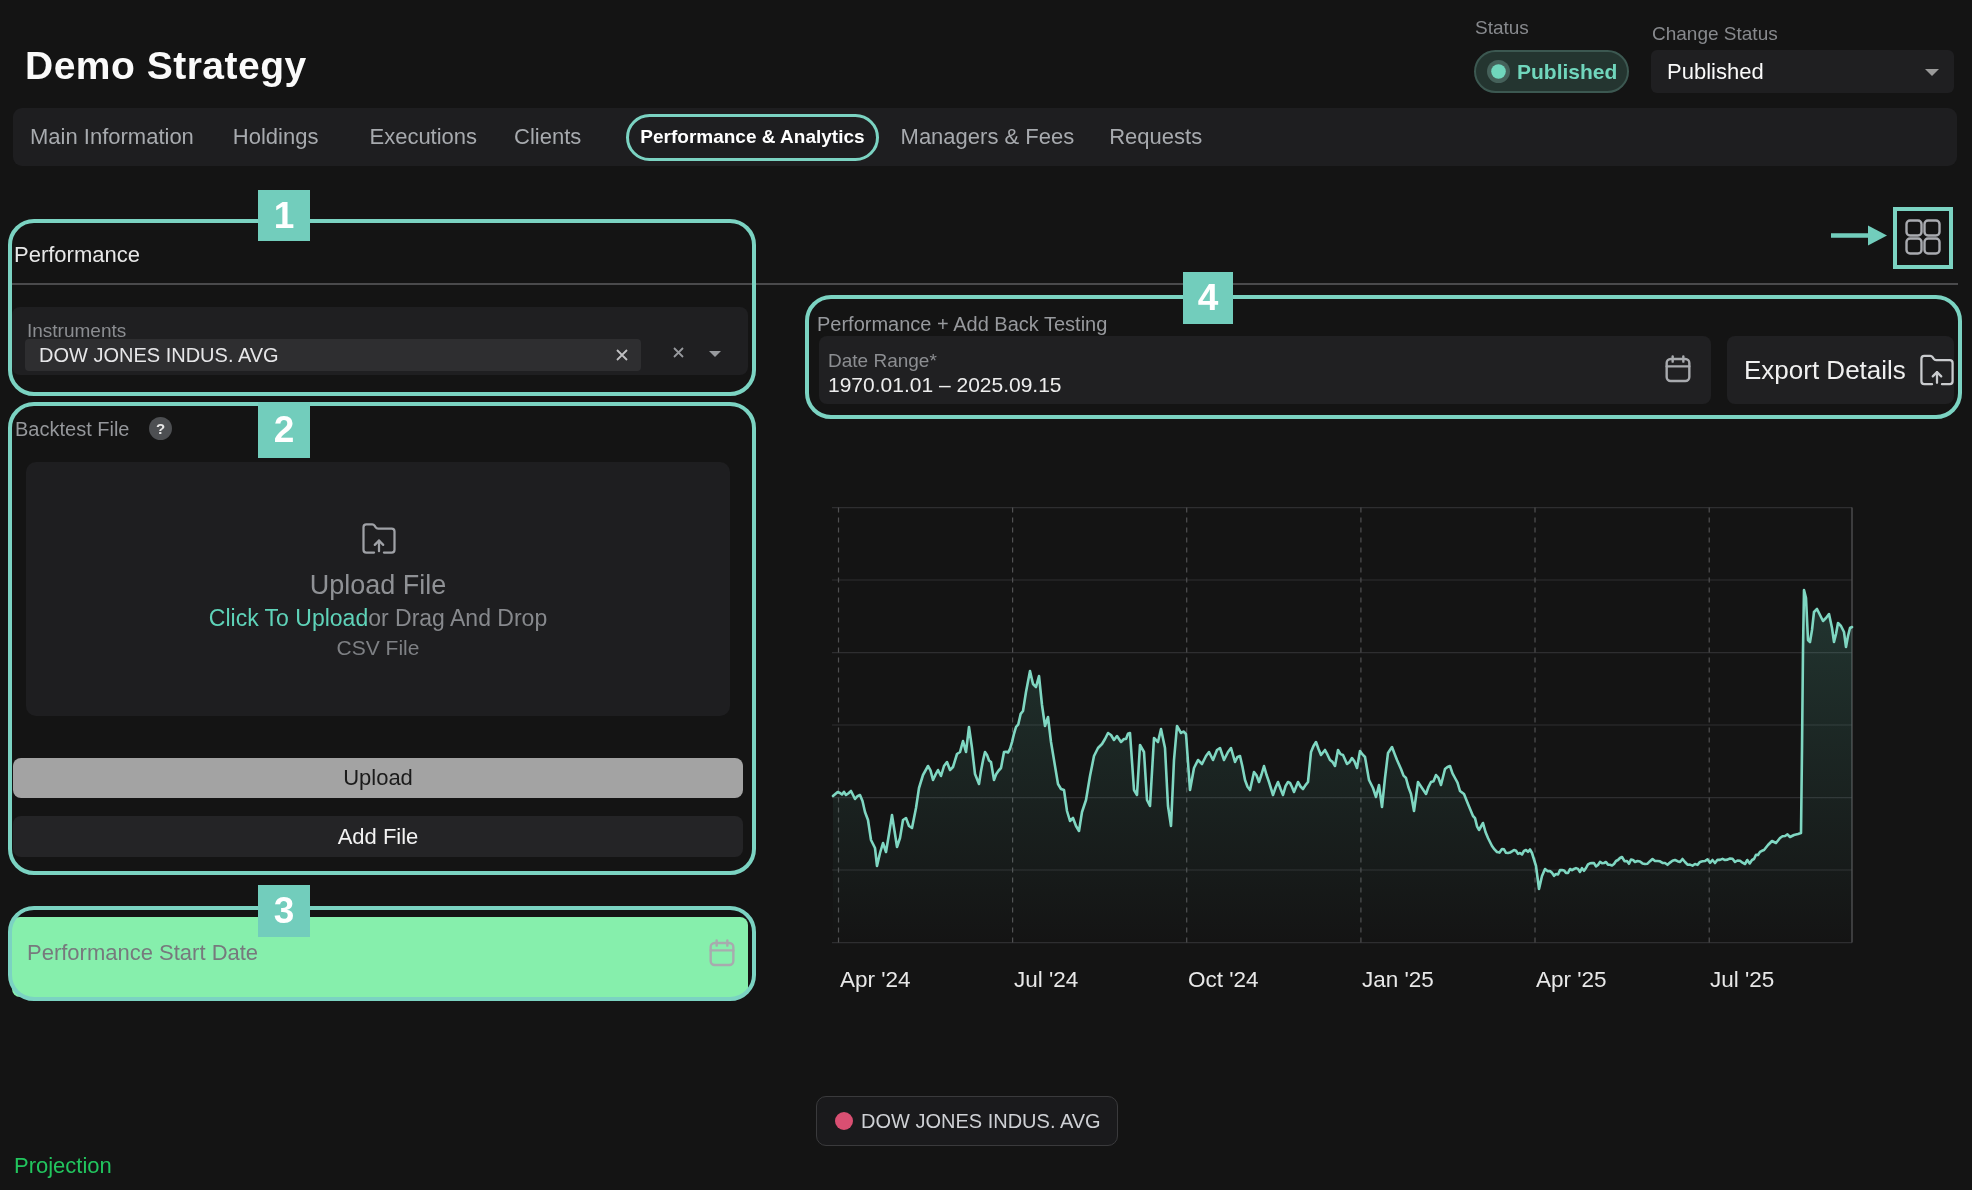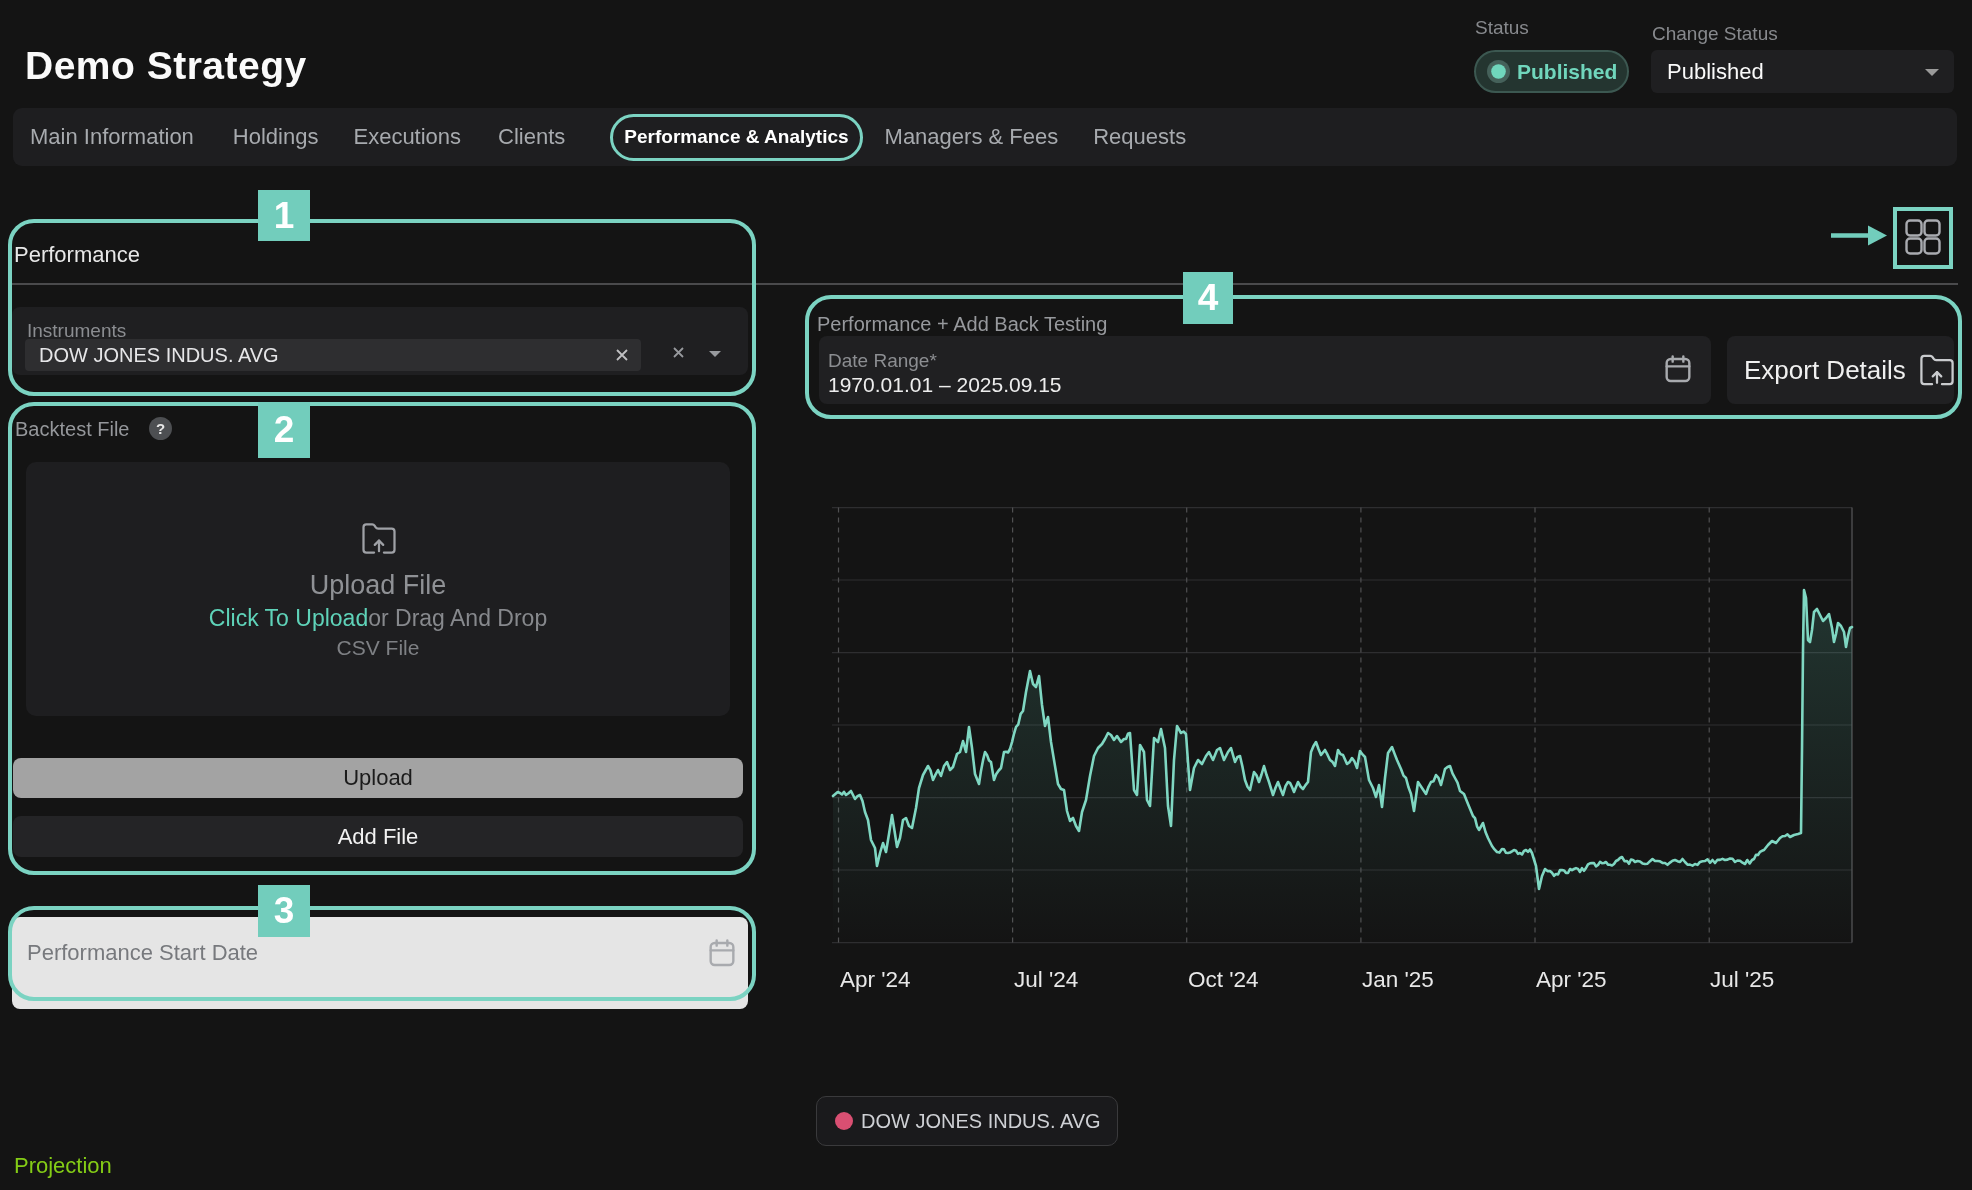--- a/index.html
+++ b/index.html
@@ -26,21 +26,21 @@
 <div class="abs" style="left:1651px;top:50px;width:303px;height:43px;background:#1f1f21;border-radius:6px;display:flex;align-items:center;">
   <span style="margin-left:16px;color:#fafafa;font-size:22px;">Published</span>
   <svg class="abs" style="right:14px;top:18px;" width="16" height="9" viewBox="0 0 16 9">
         <path d="M1 1 L8 8 L15 1 Z" fill="#9a9a9a"></path>
       </svg>
 </div>
 
 <div class="abs" style="left:13px;top:108px;width:1944px;height:58px;background:#1e1e20;border-radius:9px;display:flex;align-items:center;color:#a7aaae;font-size:22px;">
   <span style="margin-left:17px;">Main Information</span>
   <span style="margin-left:39px;">Holdings</span>
-  <span style="margin-left:35px;">Executions</span>
+  <span style="margin-left:51px;">Executions</span>
   <span style="margin-left:37px;">Clients</span>
   <span style="margin-left:45px;border:3px solid #7bd3c2;border-radius:24px;height:47px;display:inline-flex;align-items:center;padding:0 11px;color:#fff;font-weight:bold;font-size:19px;">Performance &amp; Analytics</span>
   <span style="margin-left:22px;">Managers &amp; Fees</span>
   <span style="margin-left:35px;">Requests</span>
 </div>
 
 <div class="abs" style="left:12px;top:283px;width:1946px;height:2px;background:#4a4a4c;"></div>
 
 <div class="abs" style="left:14px;top:242px;font-size:22px;color:#e8e8e8;">Performance</div>
 
@@ -70,29 +70,29 @@
         <path d="M9 15.5 L12 12.5 L15 15.5"></path>
   </svg>
   <div class="abs" style="left:0;top:108px;width:704px;text-align:center;font-size:27px;font-weight:normal;color:#8f9195;">Upload File</div>
   <div class="abs" style="left:0;top:143px;width:704px;text-align:center;font-size:23px;color:#87898d;"><span style="color:#5fd3b9;">Click To Upload</span>or Drag And Drop</div>
   <div class="abs" style="left:0;top:174px;width:704px;text-align:center;font-size:21px;color:#7e8084;">CSV File</div>
 </div>
 
 <div class="abs" style="left:13px;top:758px;width:730px;height:40px;background:#a3a3a3;border-radius:8px;display:flex;align-items:center;justify-content:center;font-size:22px;color:#1b1b1b;">Upload</div>
 <div class="abs" style="left:13px;top:816px;width:730px;height:41px;background:#242426;border-radius:8px;display:flex;align-items:center;justify-content:center;font-size:22px;color:#f2f2f2;">Add File</div>
 
-<div class="field" style="left:12px;top:917px;width:736px;height:92px;background:#e5e5e5;">
+<div class="field" style="left:12px;top:917px;width:736px;height:80px;background:#86efac;">
   <div class="abs" style="left:15px;top:23px;font-size:22px;color:#77797d;">Performance Start Date</div>
   <svg class="abs" style="left:694px;top:20px;" width="32" height="32" viewBox="0 0 24 24" fill="none" stroke="#a8aaae" stroke-width="1.8" stroke-linecap="round">
     <rect x="3.5" y="4.5" width="17" height="16.5" rx="3"></rect>
         <path d="M8 2.5 v4 M16 2.5 v4 M3.5 10 h17"></path>
   </svg>
 </div>
 
-<div class="abs" style="left:14px;top:1153px;font-size:22px;color:#84cc16;">Projection</div>
+<div class="abs" style="left:14px;top:1153px;font-size:22px;color:#22c55e;">Projection</div>
 
 <div class="abs" style="left:817px;top:313px;font-size:20px;color:#97999d;">Performance + Add Back Testing</div>
 <div class="field" style="left:819px;top:336px;width:892px;height:68px;background:#202022;">
   <div class="abs" style="left:9px;top:14px;font-size:19px;color:#8c8e92;">Date Range*</div>
   <div class="abs" style="left:9px;top:37px;font-size:21px;color:#ededed;">1970.01.01 – 2025.09.15</div>
   <svg class="abs" style="left:843px;top:17px;" width="32" height="32" viewBox="0 0 24 24" fill="none" stroke="#a8aaae" stroke-width="1.8" stroke-linecap="round">
     <rect x="3.5" y="4.5" width="17" height="16.5" rx="3"></rect>
         <path d="M8 2.5 v4 M16 2.5 v4 M3.5 10 h17"></path>
   </svg>
 </div>

